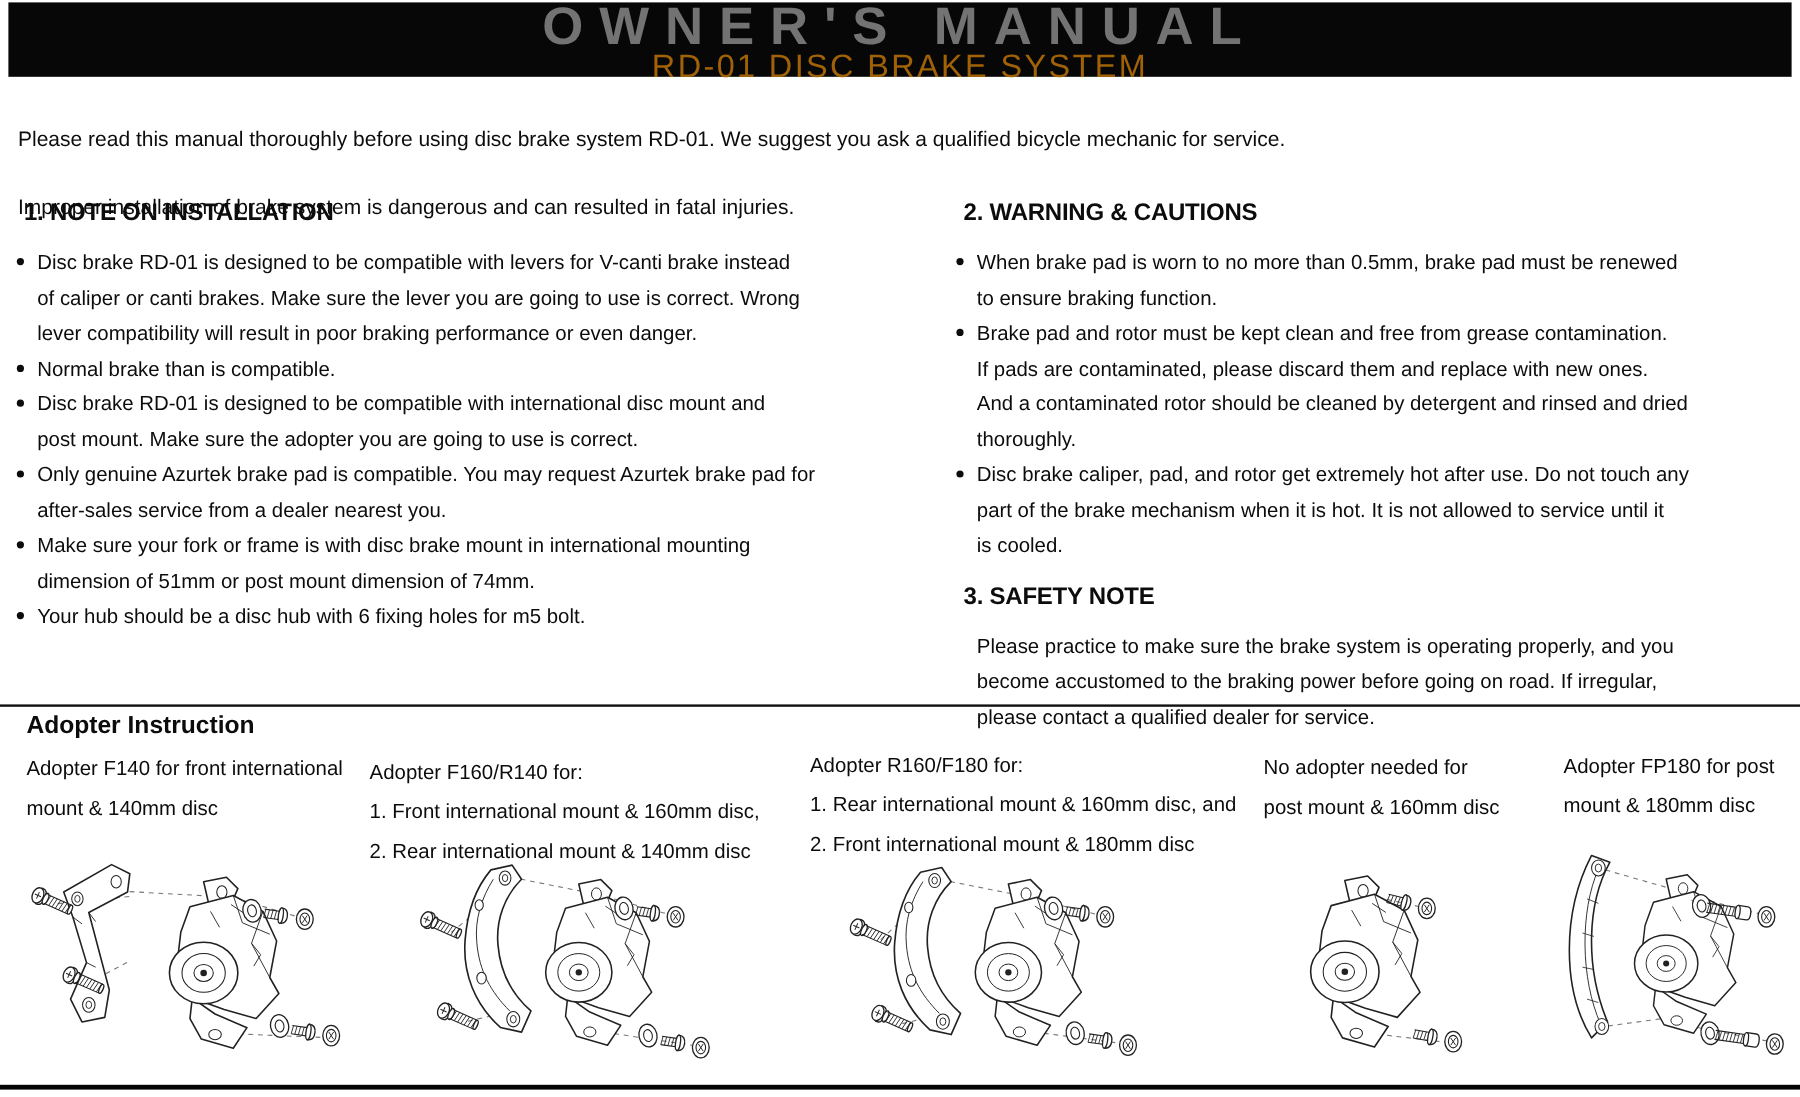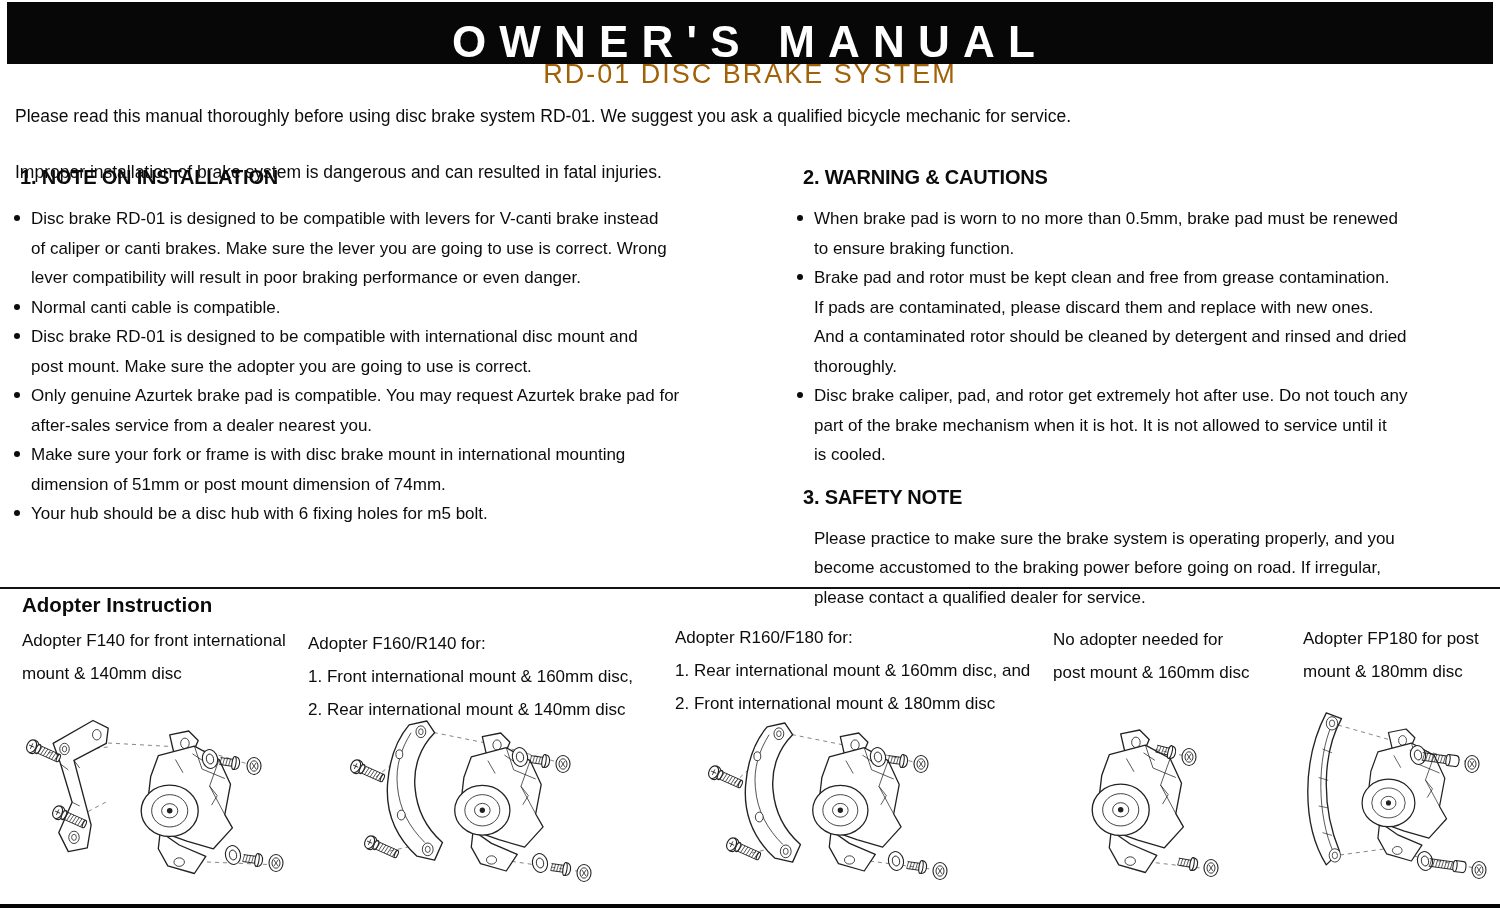--- a/index.html
+++ b/index.html
@@ -1,20 +1,20 @@
 <!DOCTYPE html>
 <html><head>
 <meta charset="utf-8">
 <style>
   html,body{margin:0;padding:0;background:#fff;}
   .page{position:relative;width:1500px;height:914px;background:#fff;overflow:hidden;
         font-family:"Liberation Sans", sans-serif;color:#0c0c0c;}
   
   .hdr{position:absolute;left:7px;right:7px;top:2px;height:62px;background:#070707;text-align:center;}
-  .hdr h1{margin:0;padding-top:19px;color:#ffffff;font-size:44px;line-height:42px;font-weight:800;
+  .hdr h1{margin:0;padding-top:0;color:#737373;font-size:44px;line-height:42px;font-weight:800;
           letter-spacing:0.30em;white-space:nowrap;}
   .hdr .sub{color:#a16207;font-size:27px;line-height:22px;font-weight:500;letter-spacing:2px;white-space:nowrap;}
   
   .intro{position:absolute;left:15px;top:74px;font-size:17.5px;font-weight:400;line-height:28px;
          white-space:pre-line;}
   
   .colL{position:absolute;left:8px;top:150px;width:775px;}
   .colR{position:absolute;left:791px;top:150px;width:690px;}
   h2.sec{margin:12px;font-size:20px;font-weight:700;line-height:30px;letter-spacing:-0.2px;}
   ul.blist{list-style:none;margin:0;padding:0;}
@@ -54,21 +54,21 @@
     <div>Please read this manual thoroughly before using disc brake system RD-01. We suggest you ask a qualified bicycle mechanic for service.</div>
     <div>Improper installation of brake system is dangerous and can resulted in fatal injuries.</div>
   </div>
 
   <div class="colL">
     <h2 class="sec">1. NOTE ON INSTALLATION</h2>
     <ul class="blist">
       <li>Disc brake RD-01 is designed to be compatible with levers for V-canti brake instead
 of caliper or canti brakes. Make sure the lever you are going to use is correct. Wrong
 lever compatibility will result in poor braking performance or even danger.</li>
-      <li>Normal canti cable is compatible.</li>
+      <li>Normal brake than is compatible.</li>
       <li>Disc brake RD-01 is designed to be compatible with international disc mount and
 post mount. Make sure the adopter you are going to use is correct.</li>
       <li>Only genuine Azurtek brake pad is compatible. You may request Azurtek brake pad for
 after-sales service from a dealer nearest you.</li>
       <li>Make sure your fork or frame is with disc brake mount in international mounting
 dimension of 51mm or post mount dimension of 74mm.</li>
       <li>Your hub should be a disc hub with 6 fixing holes for m5 bolt.</li>
     </ul>
   </div>
 

